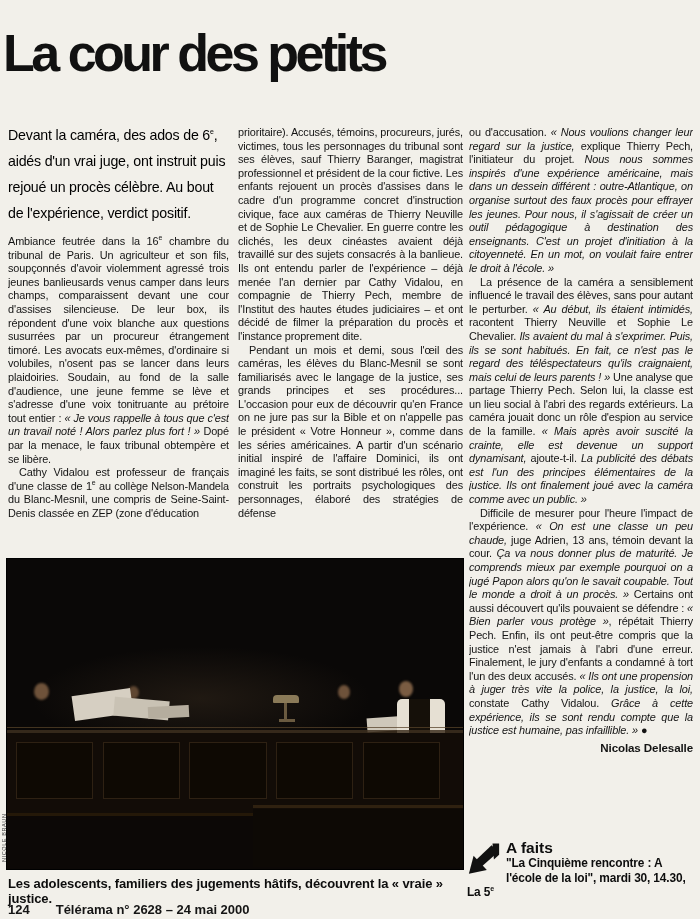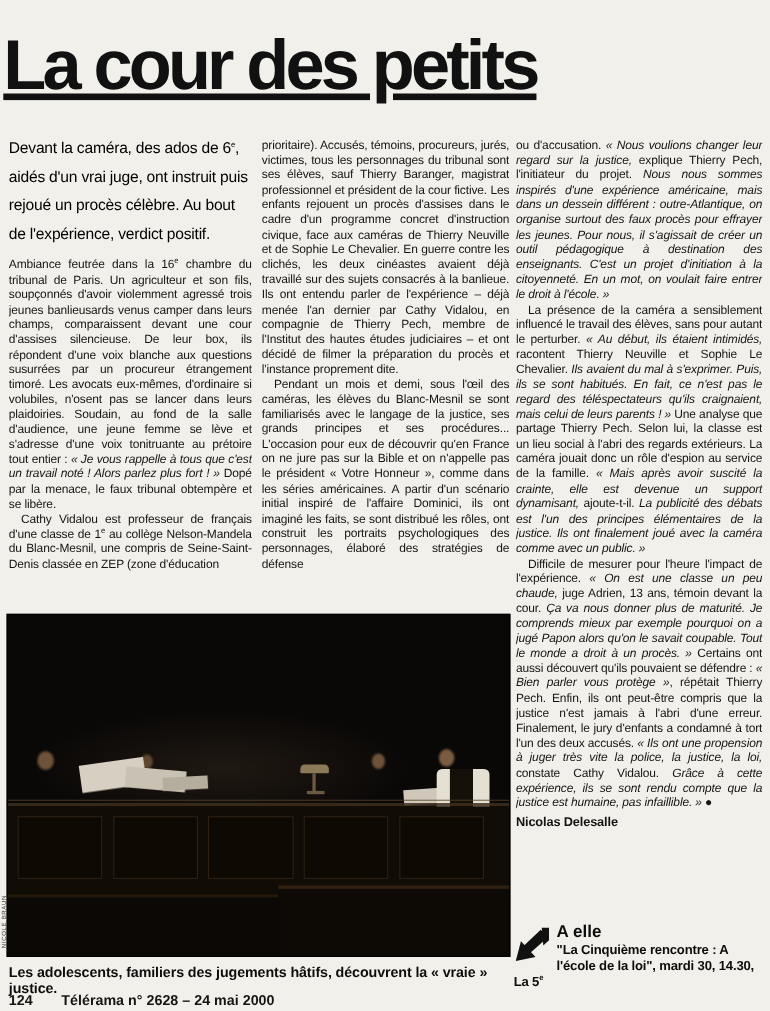--- a/index.html
+++ b/index.html
@@ -31,21 +31,21 @@
   .col p.indent{text-indent:11px;}
   .col .it{font-style:italic;}
   .col sup{font-size:7px;line-height:0;}
   .col-left{left:8px;top:122px;width:221px;height:436px;}
   .col-mid{left:238px;top:126px;width:225px;height:432px;}
   .col-right{left:469px;top:126px;width:224px;height:678px;}
   .intro{
     font-size:14.2px;line-height:26px;letter-spacing:-0.2px;
     text-align:left;color:#000;margin:0 0 9px 0;
   }
-  .byline{font-weight:bold;font-size:11.6px;margin-top:3px;}
+  .byline{text-align:right;font-weight:bold;font-size:11.6px;margin-top:3px;}
 
   
   .photo{
     position:absolute;left:6px;top:558px;width:456px;height:310px;
     background:#0a0807;border:1px solid #000;overflow:hidden;
   }
   .photo *{position:absolute;}
   .ph-light{left:5%;top:28%;width:75%;height:34%;
     background:radial-gradient(ellipse at center, rgba(110,85,58,.22), rgba(0,0,0,0) 70%);}
   .ph-face{background:#6e523a;border-radius:50%;filter:blur(1px);}
@@ -92,21 +92,21 @@
   .avoir-arrow{float:left;width:34px;height:37px;margin:2px 5px 0 0;}
   .avoir-title{font-size:15.5px;font-weight:bold;line-height:17px;color:#0d0d0d;}
   .avoir-text{font-size:11.9px;font-weight:bold;line-height:14.5px;letter-spacing:-0.15px;color:#0d0d0d;}
   .avoir-text sup{font-size:7px;line-height:0;}
 </style>
 </head>
 <body>
 
 <div class="page">
 
-  <h1 class="headline" style="margin:0;font-size:64px;text-decoration:underline;">La cour des petits</h1>
+  <h1 class="headline" style="margin:0;font-size:52px;">La cour des petits</h1>
 
   <div class="col col-left">
     <div class="intro"><span>Devant la caméra, des ados de 6</span><sup>e</sup><span>, aidés d'un vrai juge, ont instruit puis rejoué un procès célèbre. Au bout de l'expérience, verdict positif.</span></div>
     <div>
         <p><span>Ambiance feutrée dans la 16</span><sup>e</sup><span> chambre du tribunal de Paris. Un agriculteur et son fils, soupçonnés d'avoir violemment agressé trois jeunes banlieusards venus camper dans leurs champs, comparaissent devant une cour d'assises silencieuse. De leur box, ils répondent d'une voix blanche aux questions susurrées par un procureur étrangement timoré. Les avocats eux-mêmes, d'ordinaire si volubiles, n'osent pas se lancer dans leurs plaidoiries. Soudain, au fond de la salle d'audience, une jeune femme se lève et s'adresse d'une voix tonitruante au prétoire tout entier : </span><span class="it">« Je vous rappelle à tous que c'est un travail noté ! Alors parlez plus fort ! »</span><span> Dopé par la menace, le faux tribunal obtempère et se libère.</span></p>
         <p class="indent"><span>Cathy Vidalou est professeur de français d'une classe de 1</span><sup>e</sup><span> au collège Nelson-Mandela du Blanc-Mesnil, une compris de Seine-Saint-Denis classée en ZEP (zone d'éducation</span></p>
       </div>
   </div>
 
   <div class="col col-mid">
@@ -159,21 +159,21 @@
   <div class="credit">NICOLE BRAUN</div>
 
   <div class="caption">Les adolescents, familiers des jugements hâtifs, découvrent la « vraie » justice.</div>
 
   <div class="avoir">
     <svg class="avoir-arrow" viewBox="0 0 36 38" xmlns="http://www.w3.org/2000/svg">
       <path d="M27 2 L34 2 L34 14 L28.5 19 Z" fill="#111"></path>
       <path d="M26 4 L33 11 L15 27 L9 20 Z" fill="#111"></path>
       <path d="M2 34 L21 30 L7 15 Z" fill="#111"></path>
     </svg>
-    <div class="avoir-title">A elle</div>
+    <div class="avoir-title">A faits</div>
     <div class="avoir-text"><span>"La Cinquième rencontre : A l'école de la loi", mardi 30, 14.30, La 5</span><sup>e</sup></div>
   </div>
 
   <div class="footer">
     <span>124</span><span class="issue">Télérama n° 2628 – 24 mai 2000</span>
   </div>
 
 </div>
 
 </body></html>

